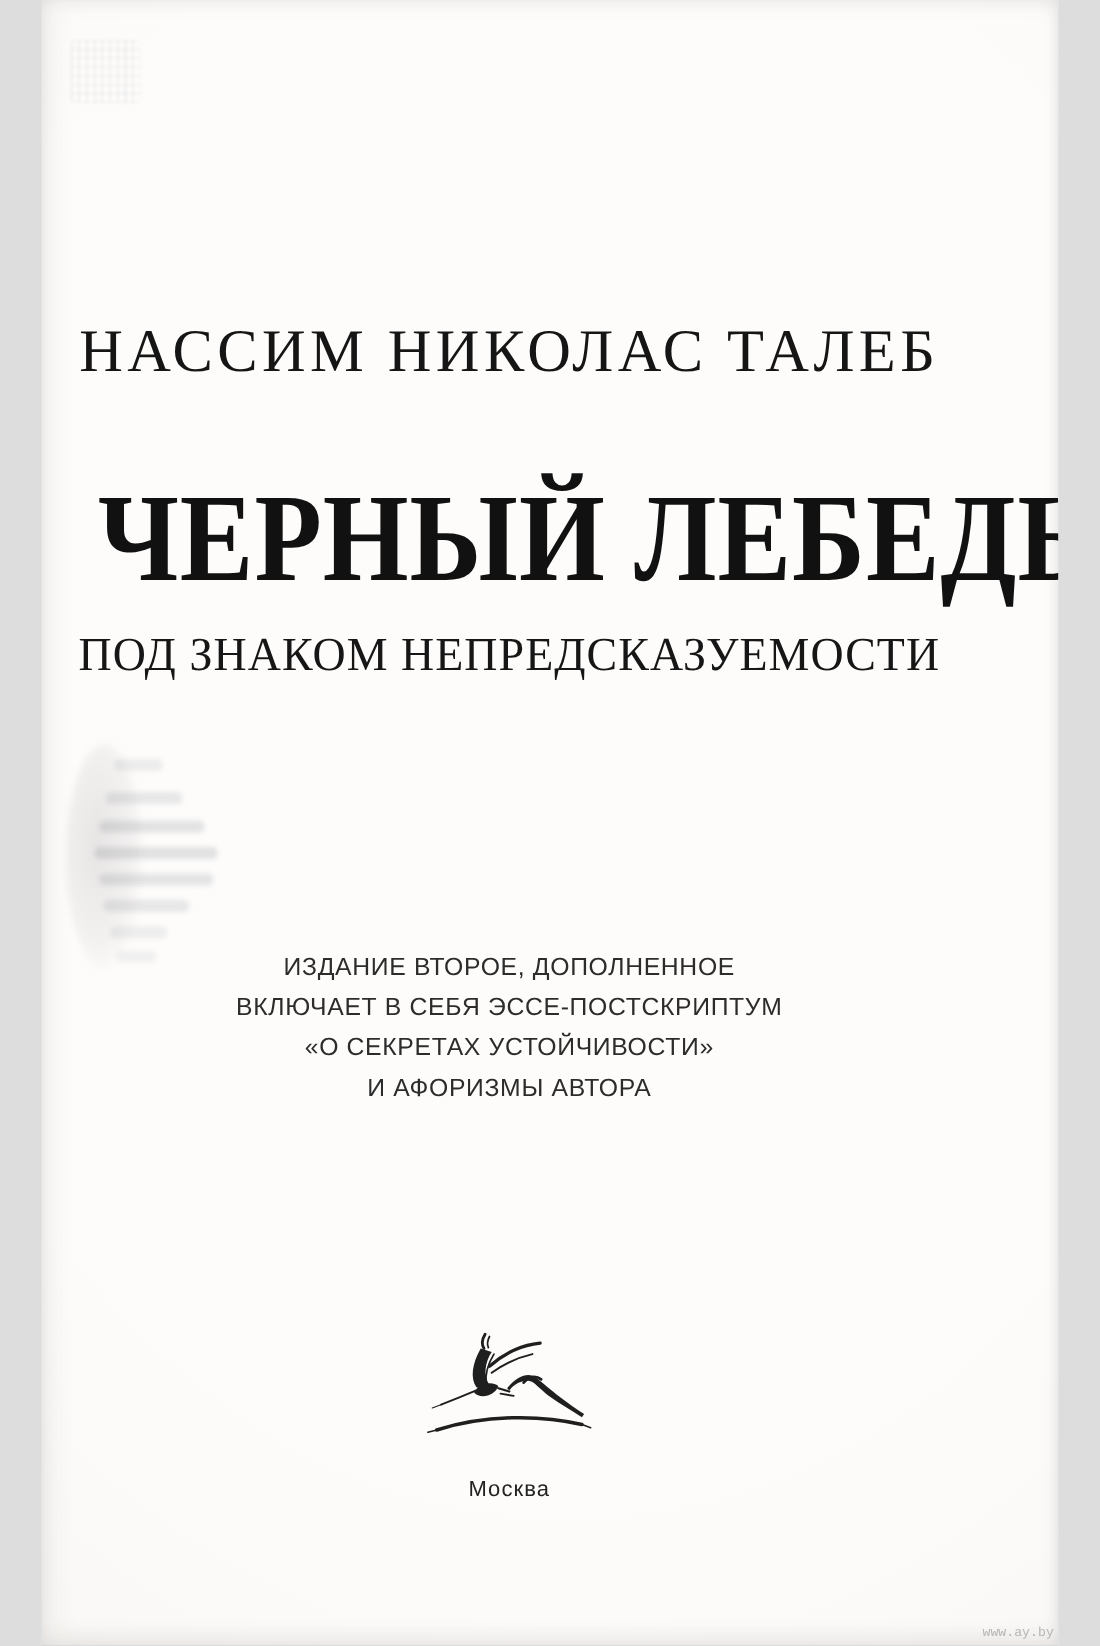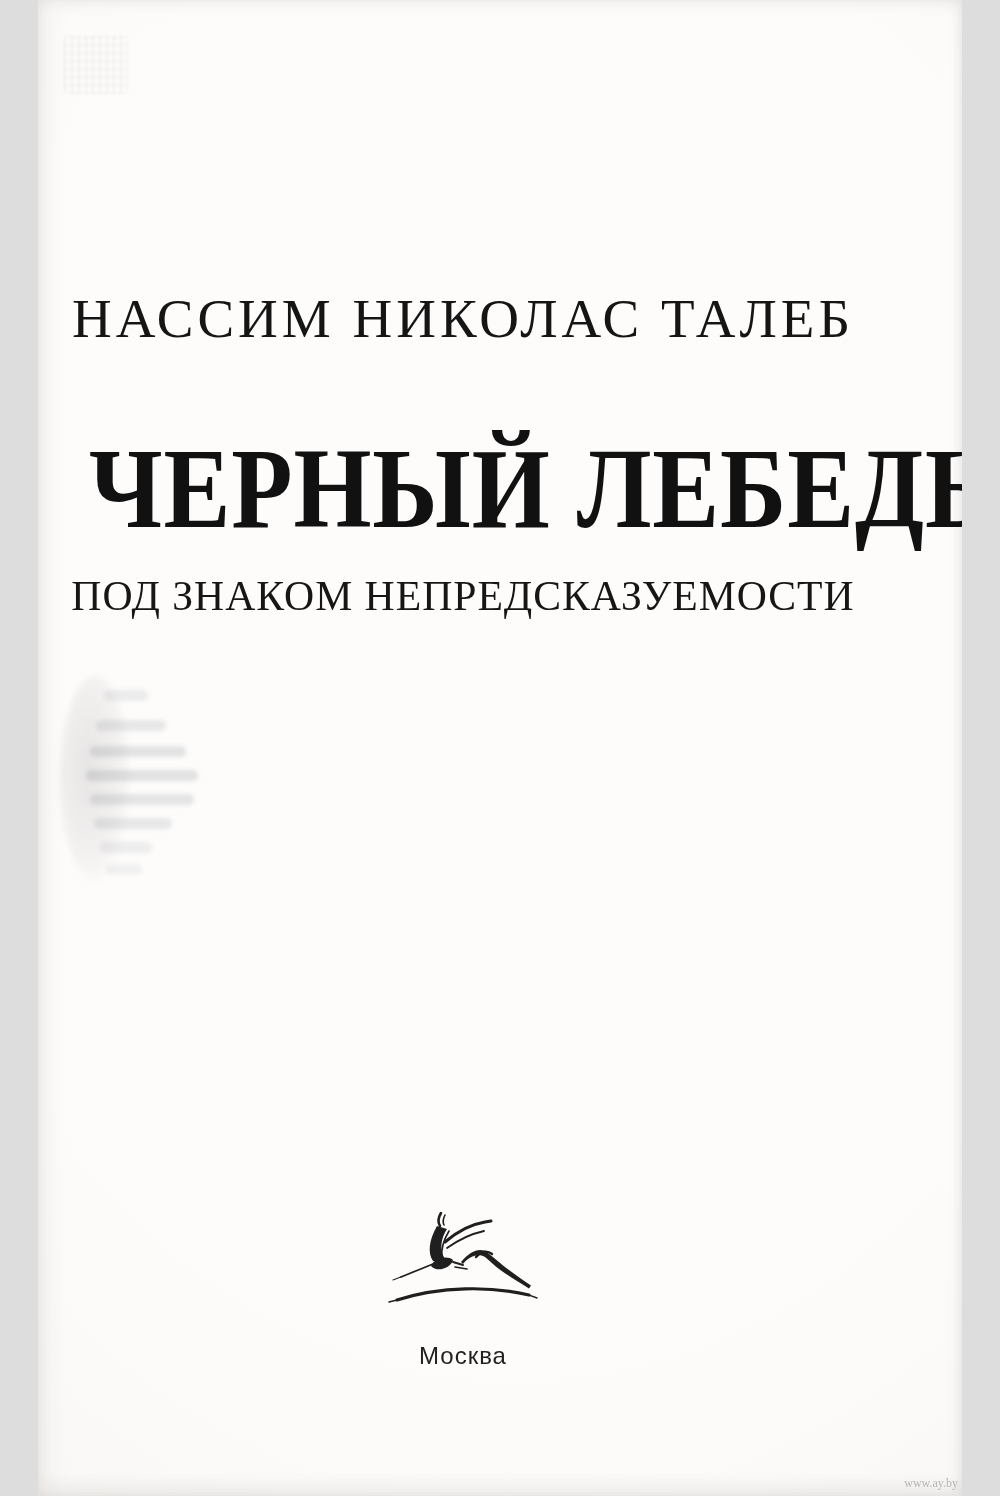--- a/index.html
+++ b/index.html
@@ -52,21 +52,21 @@
     display:block;margin:0 auto;width:165px;height:105px;
   }
   .pub-name{
     margin-top:-2px;
     font-family:"Liberation Sans", sans-serif;
     font-size:29px;line-height:1;letter-spacing:3px;color:#3b3b3b;
   }
   .pub-city{
     position:absolute;left:0;right:0;top:1344px;
     font-family:"Liberation Sans", sans-serif;
-    font-size:24px;line-height:1;letter-spacing:1px;color:#222;
+    font-size:20px;line-height:1;letter-spacing:1px;color:#222;
   }
   .red-stripe{
     position:absolute;left:985px;top:113px;width:4.5px;height:692px;
     background:linear-gradient(to bottom,
       #b23a28 0%, var(--red,#c2412d) 8%, rgba(194,65,45,0.92) 34%,
       rgba(201,84,62,0.55) 58%, rgba(210,120,100,0.22) 80%,
       rgba(215,140,120,0.06) 93%, rgba(215,140,120,0) 100%);
     border-radius:2px;
     transform:rotate(0.35deg);transform-origin:top center;
   }
@@ -89,38 +89,44 @@
   }
   .corner-smudge{
     position:absolute;left:26px;top:36px;width:64px;height:58px;
     background:
       repeating-linear-gradient(90deg, rgba(130,130,135,0.16) 0 2px, rgba(0,0,0,0) 2px 7px),
       repeating-linear-gradient(0deg, rgba(130,130,135,0.10) 0 2px, rgba(0,0,0,0) 2px 8px);
     filter:blur(1.4px);opacity:0.55;border-radius:4px;
   }
   .watermark{
     position:absolute;right:4px;bottom:5px;
-    font-family:Liberation Serif, serif;
+    font-family:Liberation Mono, monospace;
     font-size:12px;color:var(--wm,#b5b5b5);letter-spacing:0px;
   }
   .ink{stroke:#1f1f1f;fill:none;stroke-linecap:round;}
   .ink-fill{fill:#1f1f1f;stroke:none;}
 </style>
 </head>
 <body>
 
 <div class="page" style="--red: #c2412d; --ink: #1d1d1d; --wm: #b5b5b5;">
 
   <div class="corner-smudge"></div>
 
   <div class="content-col">
     <div class="author">НАССИМ НИКОЛАС ТАЛЕБ</div>
     <div class="title">ЧЕРНЫЙ ЛЕБЕДЬ</div>
     <div class="subtitle">ПОД ЗНАКОМ НЕПРЕДСКАЗУЕМОСТИ</div>
 
+    <div class="edition">
+      <div>ИЗДАНИЕ ВТОРОЕ, ДОПОЛНЕННОЕ</div>
+      <div>ВКЛЮЧАЕТ В СЕБЯ ЭССЕ-ПОСТСКРИПТУМ</div>
+      <div>«О СЕКРЕТАХ УСТОЙЧИВОСТИ»</div>
+      <div>И АФОРИЗМЫ АВТОРА</div>
+    </div>
 
     <div class="publisher">
       <svg class="bird" viewBox="0 0 165 105" aria-hidden="true">
 
         <path class="ink" d="M60,15 C57,20 56.5,24 59,28" stroke-width="2.6"></path>
         <path class="ink" d="M64,17 C62,21 61.5,24 63,27" stroke-width="1.6"></path>
 
         <path class="ink-fill" d="M56,28 C48,42 46.5,55 52,63 C56,65.5 61,64.5 64,61 C58,52 60,40 66,31 Z"></path>
         <path class="ink" d="M59,30 C53,41 50.5,51 52,60" stroke-width="1.4"></path>
         <path class="ink" d="M68,33 C62,43 60,52 61,60" stroke-width="1.6"></path>

